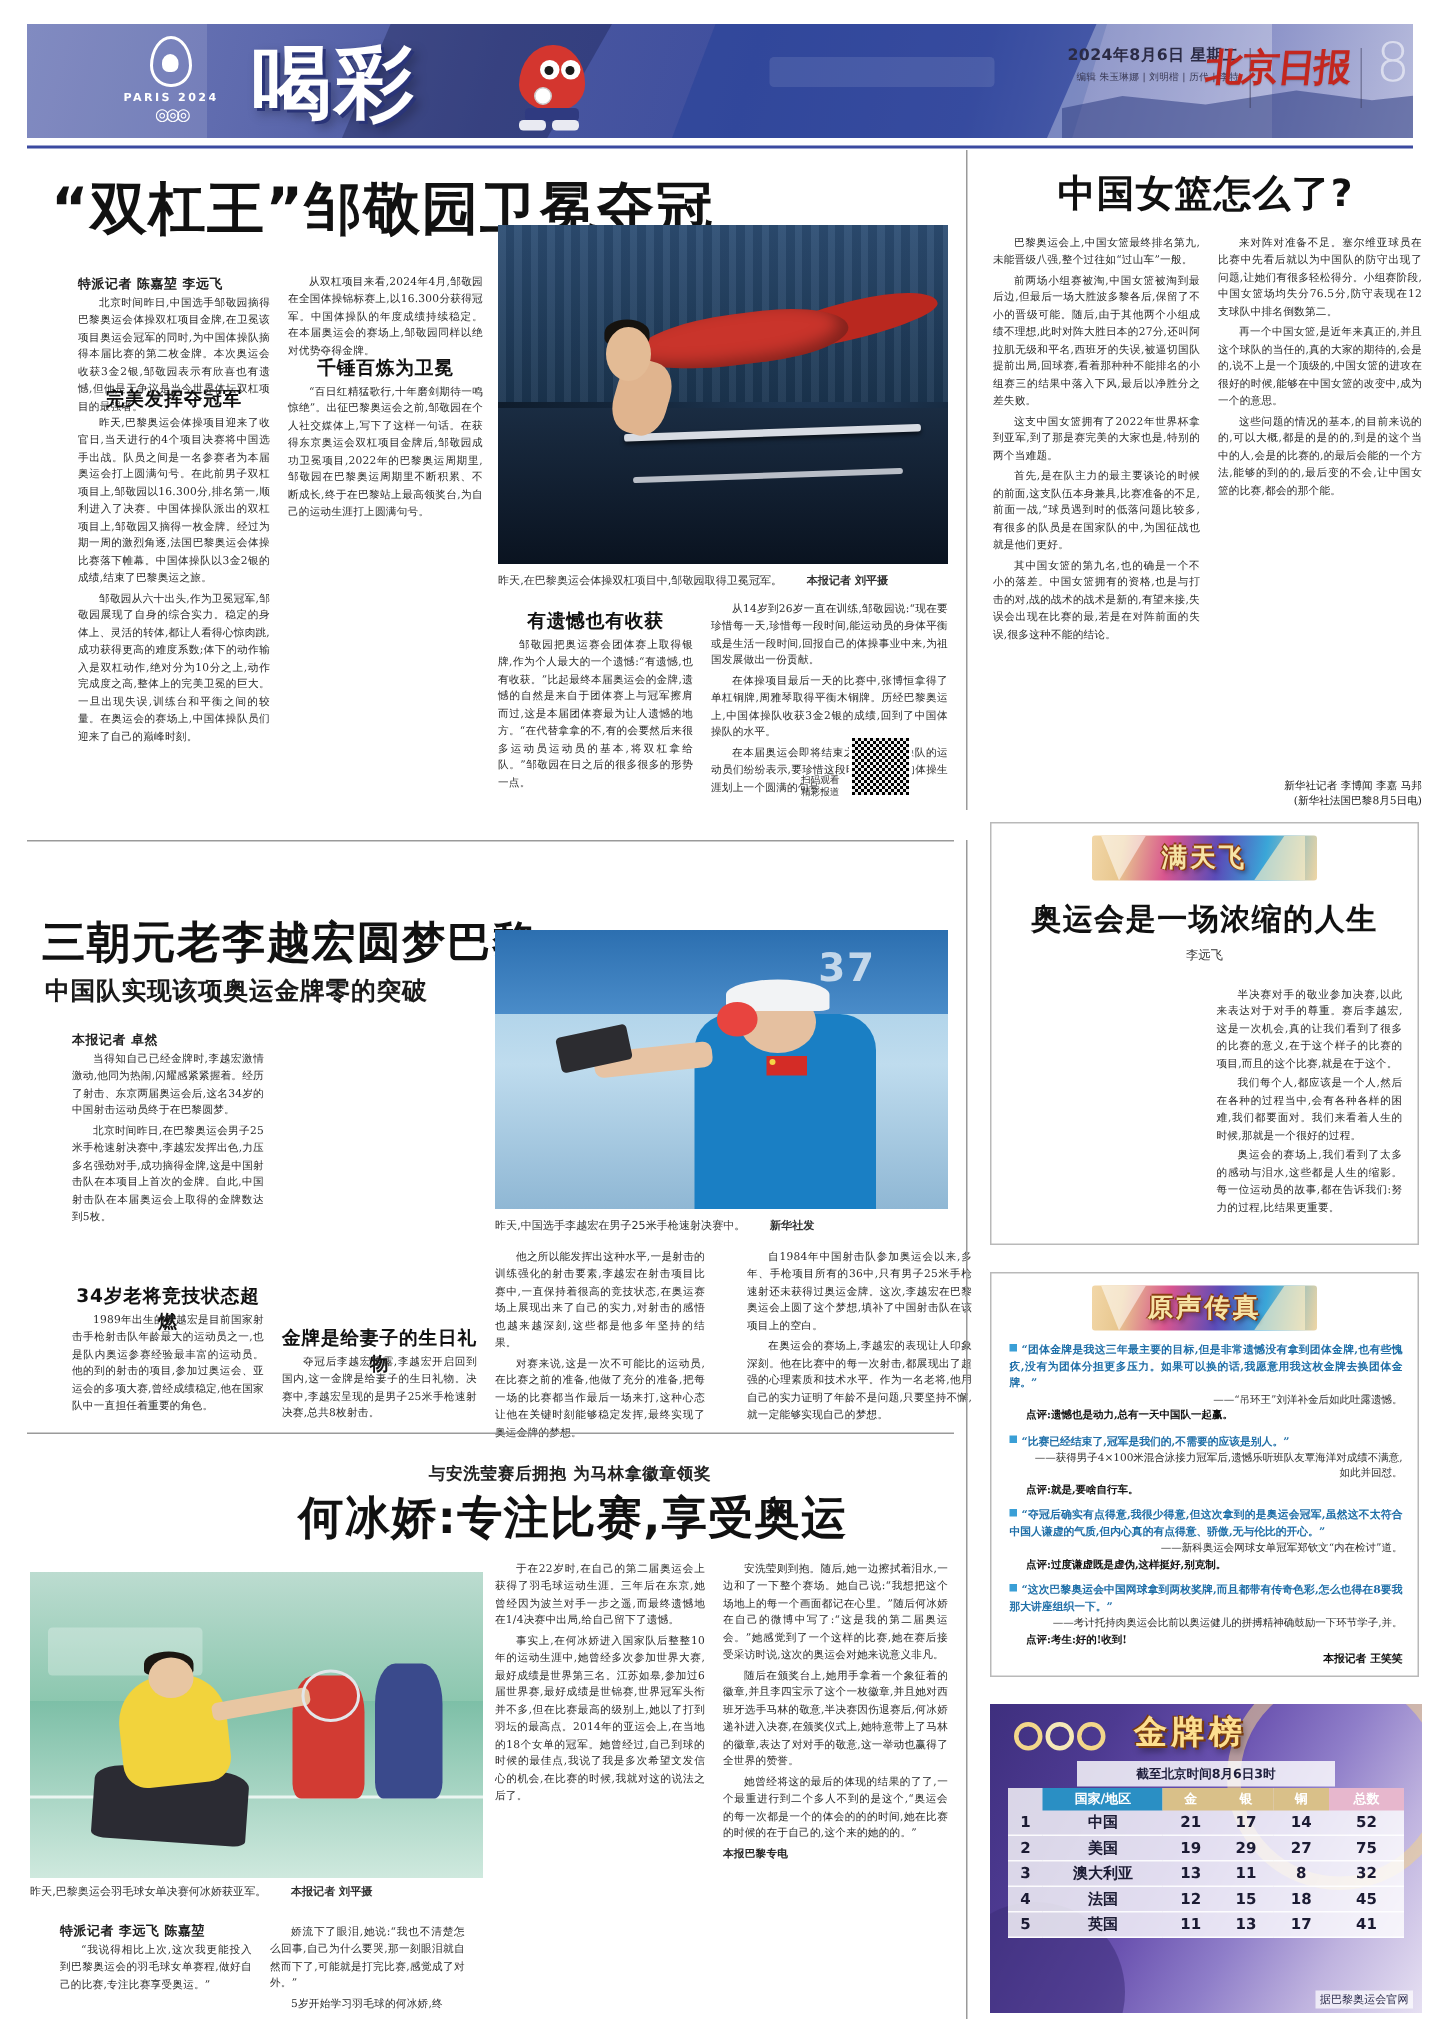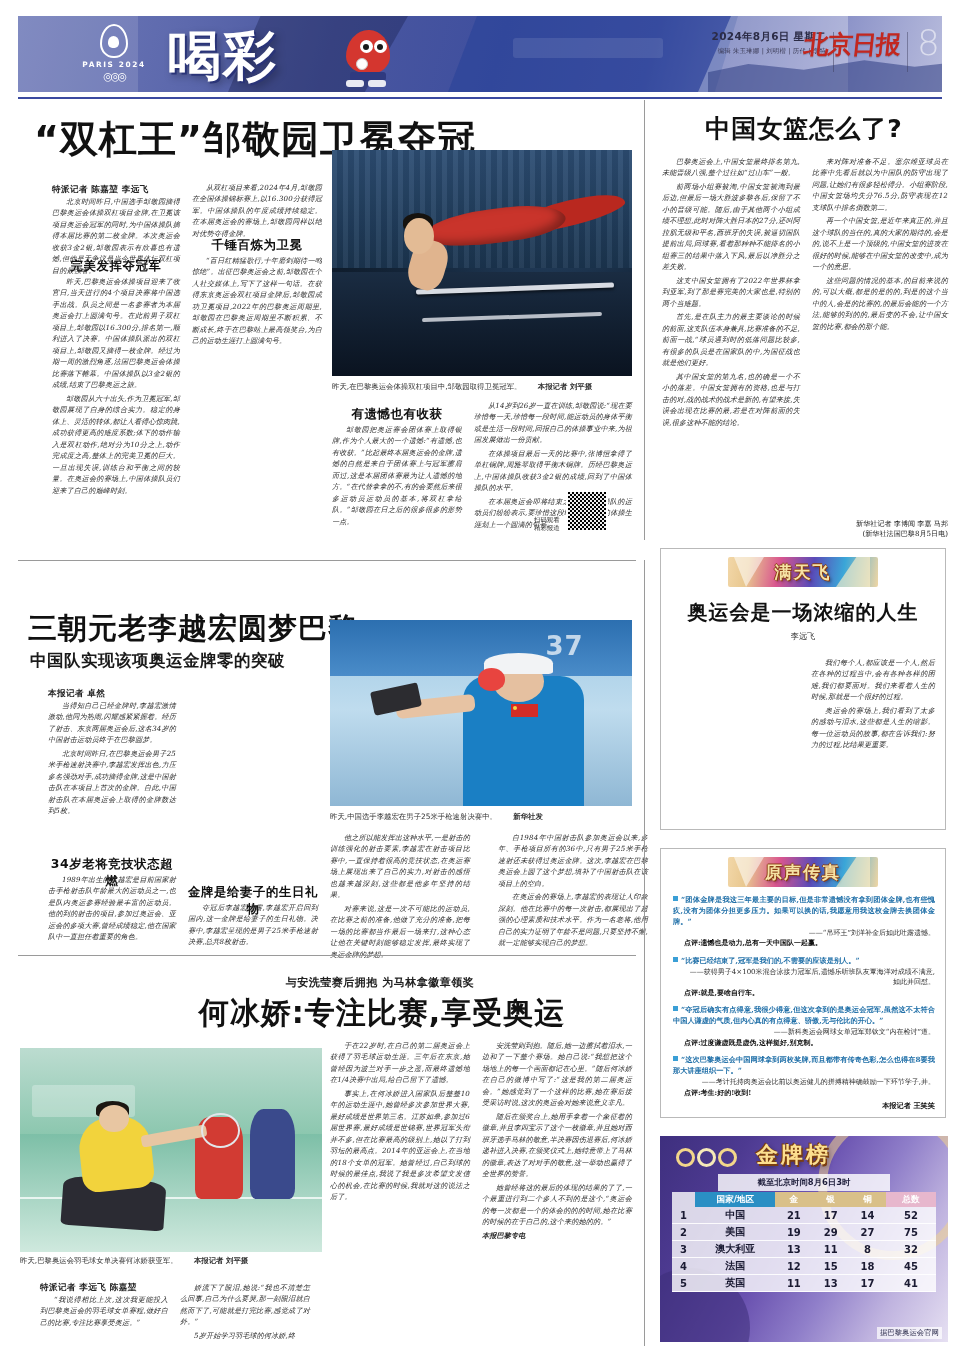--- a/index.html
+++ b/index.html
@@ -73,21 +73,21 @@
   .hl {
     font-family:"DejaVu Sans","Liberation Sans",sans-serif;
     font-weight:900; color:#111; letter-spacing:1px;
   }
   .kicker{font-size:11px;font-weight:700;color:#222;text-align:center;letter-spacing:.5px;}
   .byline{font-size:8.6px;font-weight:700;color:#222;letter-spacing:.4px;}
   .subhead{font-size:12.4px;font-weight:900;color:#111;text-align:center;letter-spacing:.6px;}
   .body-col{
     font-family:"DejaVu Serif","Liberation Serif",serif;
     font-size:7.1px; line-height:1.62; color:#2a2a2a; text-align:justify;
-    letter-spacing:.15px; text-indent:0;font-style:italic;
+    letter-spacing:.15px; text-indent:0;
   }
   .body-col p{margin:0 0 2px 0;text-indent:14px;}
   .caption{font-size:7.4px;color:#333;}
   .caption .credit{font-weight:800;margin-left:14px;}
 
   
   .s1-title{position:absolute;left:34px;top:112px;width:600px;font-size:38px;line-height:54px;}
   .s1-byline{position:absolute;left:52px;top:184px;}
   .s1-c1{position:absolute;left:52px;top:196px;width:128px;height:300px;}
   .s1-c2{position:absolute;left:192px;top:182px;width:130px;height:318px;}
@@ -451,20 +451,21 @@
 
   <div class="box" id="box-essay">
     <div class="boxbanner">
       <div class="tri1"></div>
         <div class="tri2"></div>
       <div class="txt">满天飞</div>
     </div>
     <div class="essay-title">奥运会是一场浓缩的人生</div>
     <div class="essay-author">李远飞</div>
     <div class="body-col essay-c2">
+      <p>半决赛对手的敬业参加决赛,以此来表达对于对手的尊重。赛后李越宏,这是一次机会,真的让我们看到了很多的比赛的意义,在于这个样子的比赛的项目,而且的这个比赛,就是在于这个。</p>
       <p>我们每个人,都应该是一个人,然后在各种的过程当中,会有各种各样的困难,我们都要面对。我们来看着人生的时候,那就是一个很好的过程。</p>
       <p>奥运会的赛场上,我们看到了太多的感动与泪水,这些都是人生的缩影。每一位运动员的故事,都在告诉我们:努力的过程,比结果更重要。</p>
     </div>
   </div>
 
   <div class="box" id="box-quotes">
     <div class="boxbanner">
       <div class="tri1"></div>
         <div class="tri2"></div>
       <div class="txt">原声传真</div>

